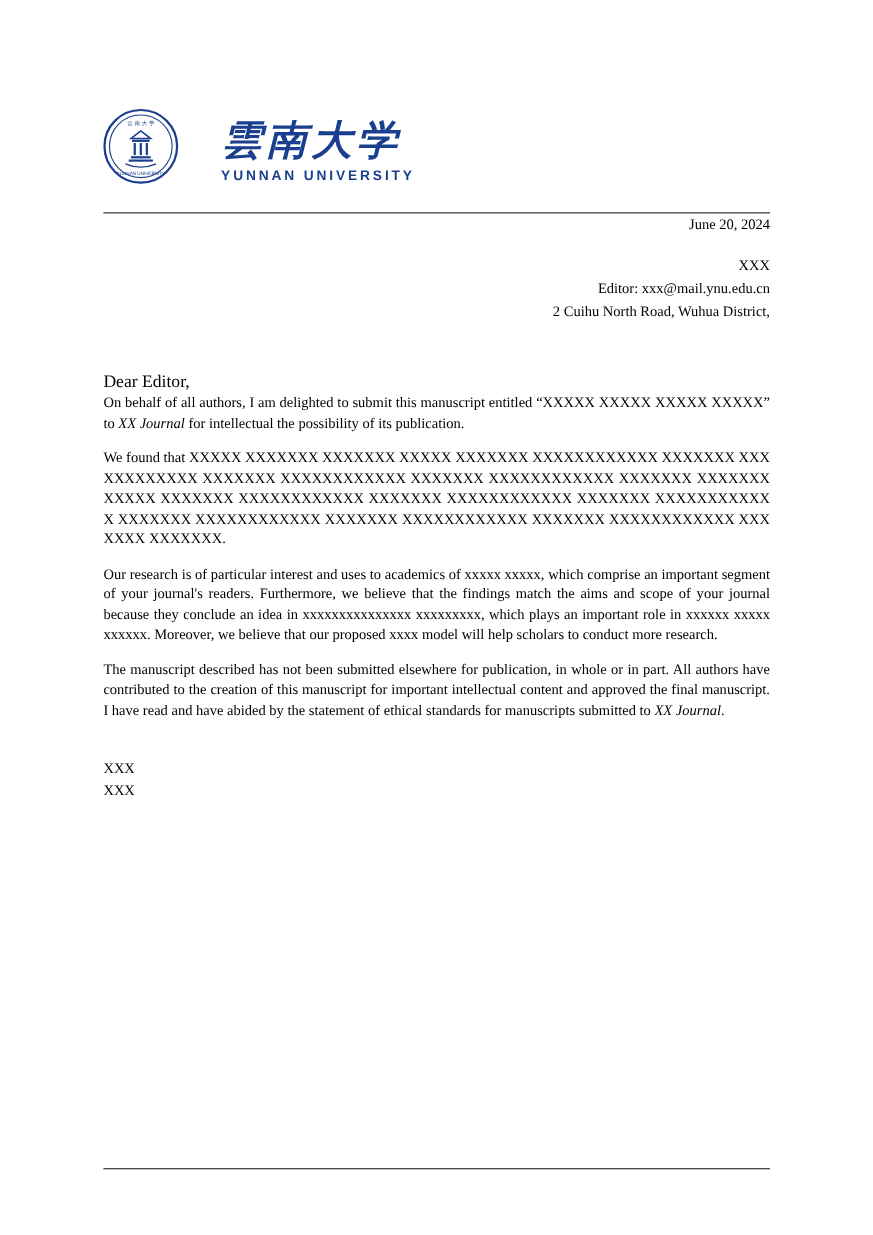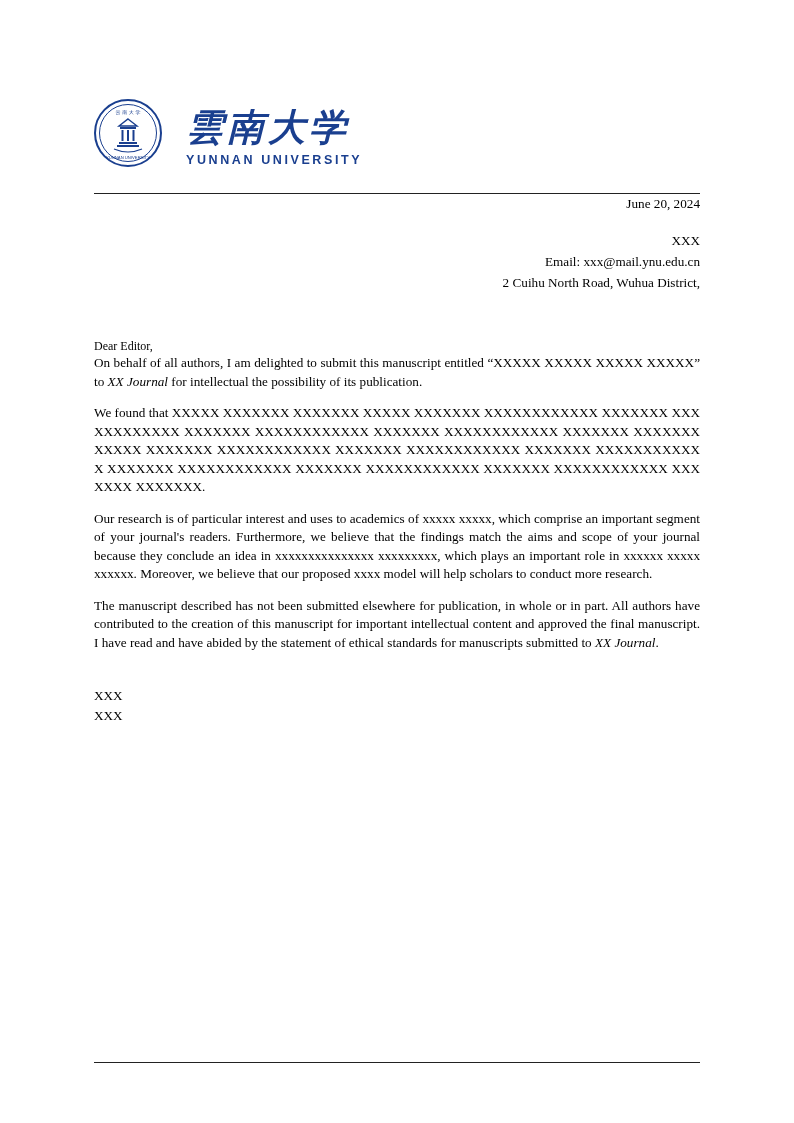--- a/index.html
+++ b/index.html
@@ -30,21 +30,21 @@
     top: 0;
     width: 606px;
   }
 
   
   .letterhead {
     display: flex;
     align-items: center;
     height: 100px;
     margin-top: 85px;
-    gap: 20px;
+    gap: 35px;
   }
 
   .crest {
     width: 72px;
     height: 72px;
     flex: 0 0 72px;
     position: relative;
   }
   .crest .ring-outer {
     position: absolute;
@@ -107,21 +107,21 @@
   .addr-block {
     text-align: right;
     font-size: 13.2px;
     line-height: 1.58;
   }
   .addr-date { margin-bottom: 16px; }
 
   
   .salutation {
     margin-top: 46px;
-    font-size: 12px;
+    font-size: 16px;
   }
 
   p.para {
     font-size: 13.2px;
     line-height: 1.40;
     text-align: justify;
     margin: 0 0 13px 0;
     hyphens: auto;
   }
   .para-first { margin-top: 34px; }
@@ -164,21 +164,21 @@
         <div class="cn">雲南大学</div>
         <div class="en">YUNNAN UNIVERSITY</div>
       </div>
     </div>
 
     <div class="rule-top"></div>
 
     <div class="addr-block">
       <div class="addr-date">June 20, 2024</div>
       <div>XXX</div>
-      <div>Email: xxx@mail.ynu.edu.cn</div>
+      <div>Editor: xxx@mail.ynu.edu.cn</div>
       <div>2 Cuihu North Road, Wuhua District,</div>
     </div>
 
     <div class="salutation">Dear Editor,</div>
 
     <p class="para para-first"><span>On behalf of all authors, I am delighted to submit this manuscript entitled “XXXXX XXXXX XXXXX XXXXX” to </span><i class="ttl">XX Journal</i><span> for intellectual the possibility of its publication.</span></p>
 
     <p class="para x-run">We found that XXXXX XXXXXXX XXXXXXX XXXXX XXXXXXX XXXXXXXXXXXX XXXXXXX XXXXXXXXXXXX XXXXXXX XXXXXXXXXXXX XXXXXXX XXXXXXXXXXXX XXXXXXX XXXXXXXXXXXX XXXXXXX XXXXXXXXXXXX XXXXXXX XXXXXXXXXXXX XXXXXXX XXXXXXXXXXXX XXXXXXX XXXXXXXXXXXX XXXXXXX XXXXXXXXXXXX XXXXXXX XXXXXXXXXXXX XXXXXXX XXXXXXX.</p>
 
     <p class="para">Our research is of particular interest and uses to academics of xxxxx xxxxx, which comprise an important segment of your journal's readers. Furthermore, we believe that the findings match the aims and scope of your journal because they conclude an idea in xxxxxxxxxxxxxxx xxxxxxxxx, which plays an important role in xxxxxx xxxxx xxxxxx. Moreover, we believe that our proposed xxxx model will help scholars to conduct more research.</p>

